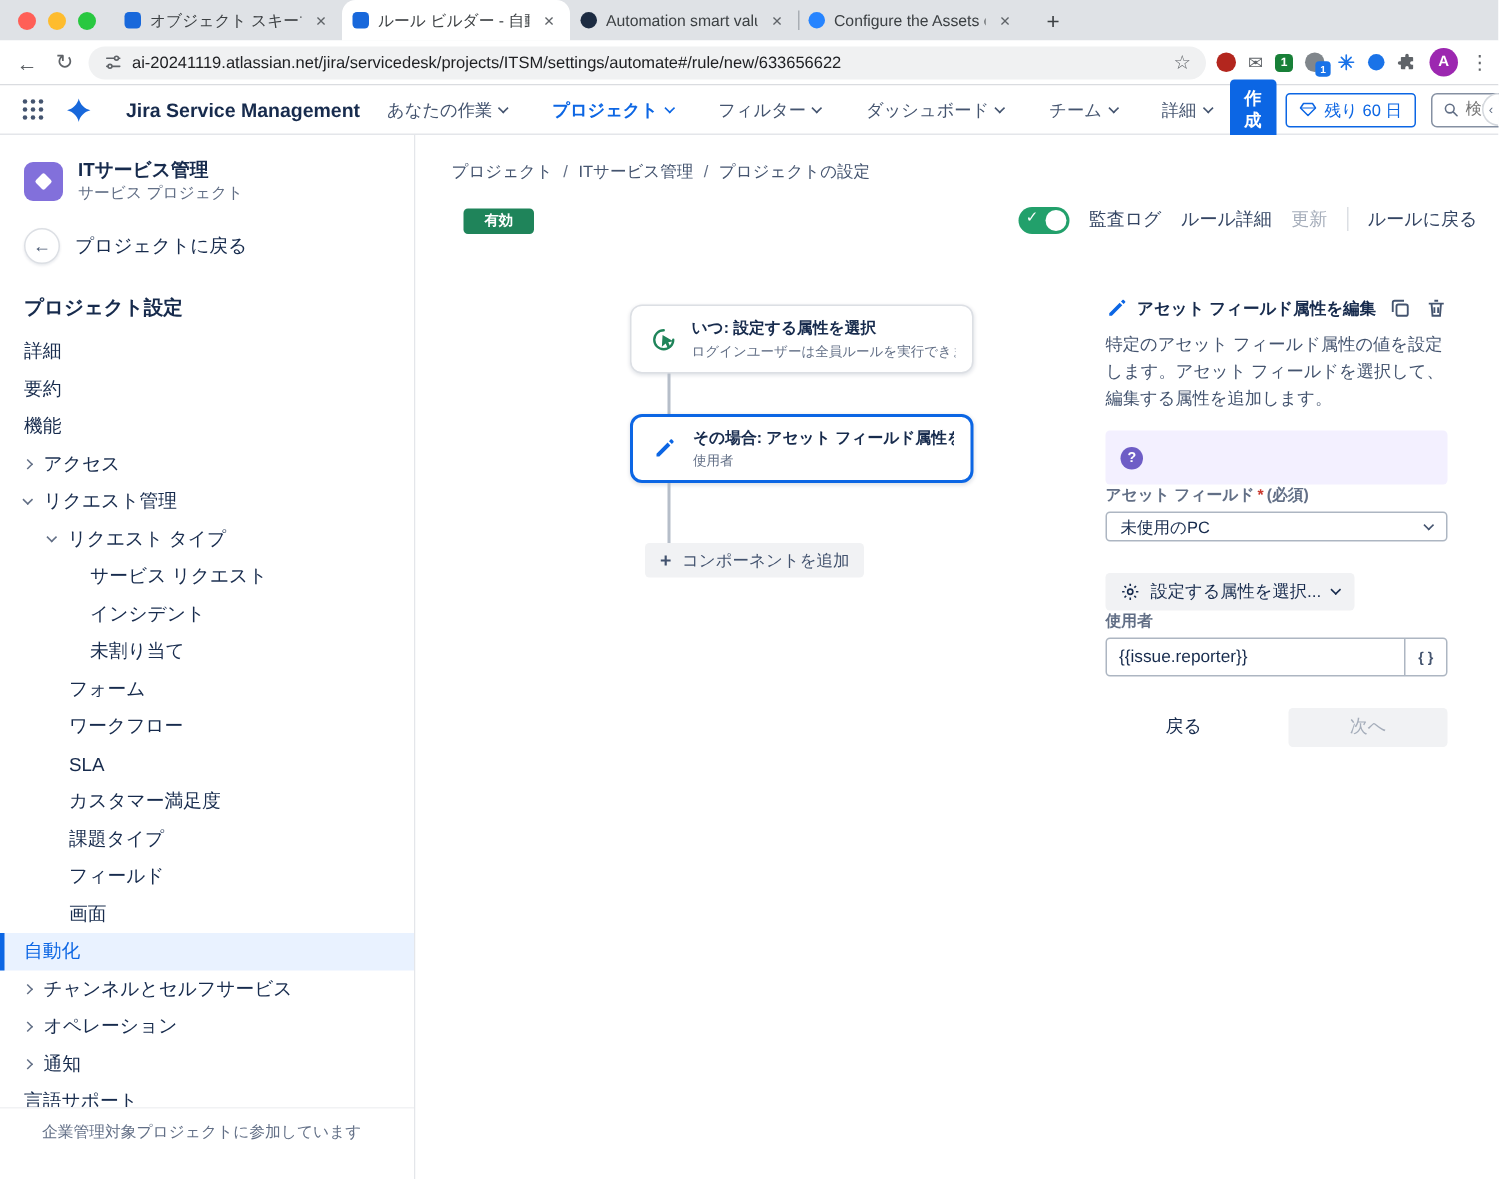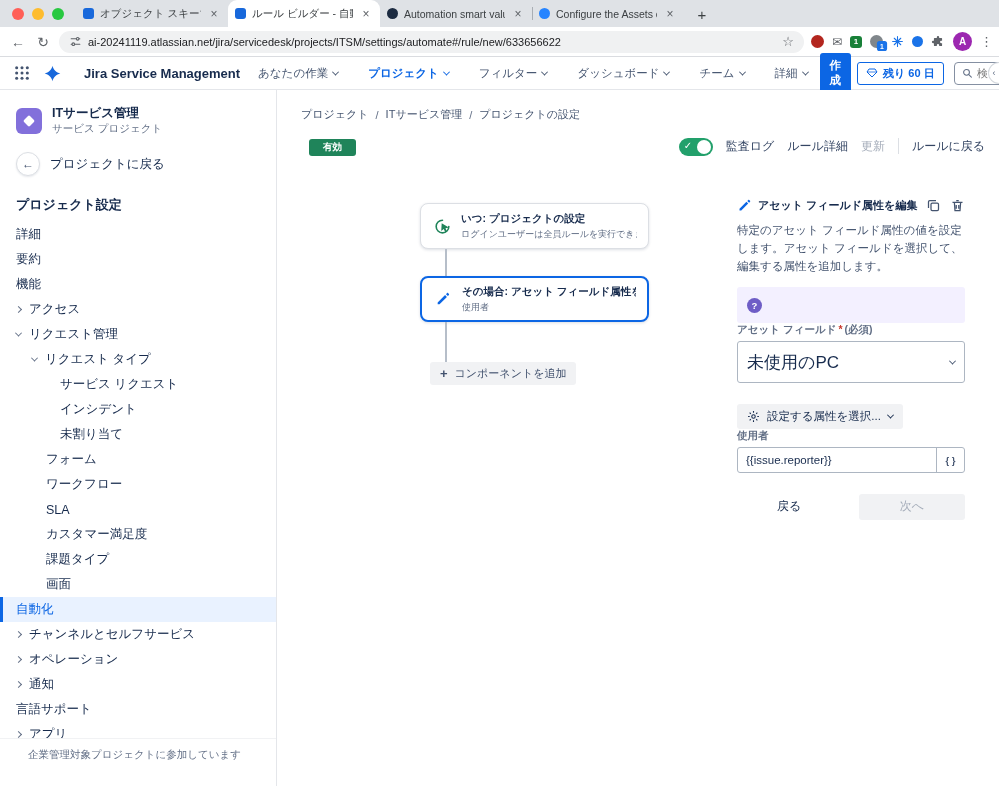--- a/index.html
+++ b/index.html
@@ -42,21 +42,21 @@
   .icon-btn{display:flex;align-items:center;justify-content:center;width:24px;height:24px;border-radius:4px;flex:none;cursor:pointer}
   .prod{font-size:13px;font-weight:bold;color:#172B4D;white-space:nowrap;margin-left:14px}
   .navmenu{display:flex;align-items:center;gap:30px;margin-left:12px}
   .navitem{font-size:11.5px;color:#44546F;display:flex;align-items:center;gap:5px;white-space:nowrap;cursor:pointer}
   .navitem.active{color:#0C66E4;font-weight:bold}
   .chev{display:inline-block;width:5px;height:5px;border-right:1.4px solid currentColor;border-bottom:1.4px solid currentColor}
   .chev.down{transform:rotate(45deg) translate(-1px,-1px)}
   .chev.right{transform:rotate(-45deg)}
   .create{background:#0C66E4;color:#fff;font-size:11.5px;font-weight:bold;padding:5px 10px;border-radius:3px;border:none;margin-left:6px;font-family:inherit;cursor:pointer}
   .tn-right{margin-left:auto;display:flex;align-items:center;gap:10px}
-  .trial{display:flex;align-items:center;gap:5px;border:1px solid #0C66E4;color:#0C66E4;border-radius:3px;font-size:11px;font-weight:bold;padding:0 8px;height:23px;white-space:nowrap;cursor:pointer}
+  .trial{display:flex;align-items:center;gap:5px;border:1px solid #0C66E4;color:#0C66E4;border-radius:3px;font-size:11px;font-weight:normal;padding:0 8px;height:23px;white-space:nowrap;cursor:pointer}
   .searchbox{display:flex;align-items:center;gap:5px;border:1px solid #8590A2;border-radius:4px;height:23px;padding:0 7px;width:126px;background:#fff}
   .searchbox input{border:0;outline:0;width:100%;font-size:11px;color:#44546F;background:transparent;font-family:inherit}
   .bellwrap{position:relative;width:18px;height:18px;flex:none}
   .badge9{position:absolute;top:-5px;left:-11px;background:#CA3521;color:#fff;font-size:8.5px;font-weight:bold;border-radius:8px;padding:1px 4px;line-height:1.2}
   .collapse-tab{position:absolute;right:0;top:5px;width:11px;height:22px;border:1px solid #D5D9DE;border-right:none;border-radius:11px 0 0 11px;background:#fff;display:flex;align-items:center;justify-content:center;font-size:9px;color:#626F86}
 
   
   .appbody{display:flex;height:696px}
   .sidebar{width:277px;flex:none;border-right:1px solid #E4E6EA;position:relative;background:#fff;padding-top:10px}
   .proj{display:flex;gap:10px;padding:6px 16px 8px;align-items:center}
@@ -110,21 +110,21 @@
   .panel{position:absolute;left:460px;top:108px;width:228px}
   .p-head{display:flex;align-items:center;gap:6px}
   .p-title{font-size:11px;font-weight:bold;flex:1;white-space:nowrap;overflow:hidden}
   .p-icons{display:flex;gap:9px;flex:none}
   .p-icons span{cursor:pointer;display:flex}
   .p-desc{font-size:11.5px;color:#44546F;line-height:1.55;margin-top:9px}
   .infobox{margin-top:12px;background:#F3F0FF;border-radius:3px;padding:10px;display:flex;gap:8px;font-size:11px;line-height:1.5;color:#172B4D}
   .q-ic{width:15px;height:15px;flex:none;border-radius:50%;background:#6E5DC6;color:#fff;font-size:9.5px;font-weight:bold;display:flex;align-items:center;justify-content:center;margin-top:1px}
   .f-label{font-size:10.5px;font-weight:bold;color:#626F86}
   .f-label .req{color:#C9372C;margin:0 2px}
-  .selectbox{margin-top:4px;height:42px;border:1px solid #ADB6C2;border-radius:3px;display:flex;align-items:center;padding:0 9px;font-size:17px;background:#fff;cursor:pointer}
+  .selectbox{margin-top:4px;height:20px;border:1px solid #ADB6C2;border-radius:3px;display:flex;align-items:center;padding:0 9px;font-size:11px;background:#fff;cursor:pointer}
   .selectbox .chev{margin-left:auto;color:#44546F}
   .attr-btn{margin-top:21px;display:inline-flex;align-items:center;gap:7px;background:#F1F2F4;border:none;border-radius:3px;padding:5px 10px;font-size:11.5px;color:#172B4D;font-family:inherit;cursor:pointer}
   .f-input{margin-top:4px;height:26px;border:1px solid #ADB6C2;border-radius:3px;display:flex;align-items:stretch;background:#fff}
   .f-input .val{flex:1;display:flex;align-items:center;padding:0 8px;font-size:11.5px;color:#172B4D;white-space:nowrap;overflow:hidden}
   .sv-btn{border-left:1px solid #ADB6C2;width:28px;display:flex;align-items:center;justify-content:center;font-size:9.5px;font-weight:bold;color:#44546F;cursor:pointer}
   .p-foot{margin-top:20px;display:flex;align-items:center;justify-content:space-between}
   .back-btn{font-size:12px;color:#172B4D;background:none;border:none;padding:5px 8px;margin-left:32px;font-family:inherit;cursor:pointer}
   .next-btn{width:106px;height:26px;background:#F1F2F4;border:none;border-radius:3px;color:#A5ADBA;font-size:12px;font-family:inherit}
 </style>
 </head>
@@ -329,20 +329,23 @@
       <div class="nav-row l2b">
           <span>SLA</span>
         </div>
       <div class="nav-row l2b">
           <span>カスタマー満足度</span>
         </div>
       <div class="nav-row l2b">
           <span>課題タイプ</span>
         </div>
       <div class="nav-row l2b">
+          <span>フィールド</span>
+        </div>
+      <div class="nav-row l2b">
           <span>画面</span>
         </div>
       <div class="nav-row sel">
           <span>自動化</span>
         </div>
       <div class="nav-row">
           <span class="chev right"></span>
           <span>チャンネルとセルフサービス</span>
         </div>
       <div class="nav-row">
@@ -387,21 +390,21 @@
       </div>
 
       <div class="card trigger">
         <span class="card-ic">
           <svg width="19" height="19" viewBox="0 0 24 24">
               <path d="M12 4a8 8 0 1 0 8 8" fill="none" stroke="#1F845A" stroke-width="2" stroke-linecap="round"></path>
               <path d="M11 8l9 5.2-4.2 1 2 4.4-2.2 1-2-4.4-3.2 2.6Z" fill="#1F845A"></path>
             </svg>
         </span>
         <span class="card-txt">
-          <div class="card-title">いつ: プロジェクトの設定</div>
+          <div class="card-title">いつ: 設定する属性を選択</div>
           <div class="card-sub">ログインユーザーは全員ルールを実行できます。</div>
         </span>
       </div>
       <div class="conn conn1"></div>
       <div class="card action">
         <span class="card-ic">
           <svg width="16" height="16" viewBox="0 0 24 24" fill="#0C66E4">
               <path d="M4 17.2 15.1 6.1l2.8 2.8L6.8 20H4v-2.8ZM16.5 4.7l1.6-1.6c.4-.4 1-.4 1.4 0l1.4 1.4c.4.4.4 1 0 1.4l-1.6 1.6-2.8-2.8Z"></path>
             </svg>
         </span>

